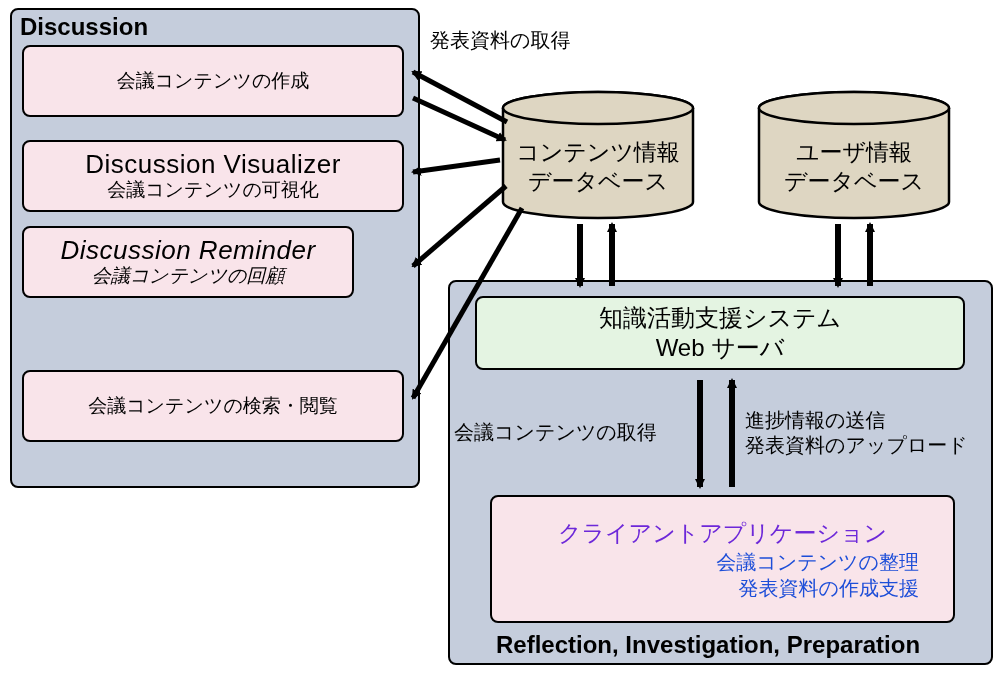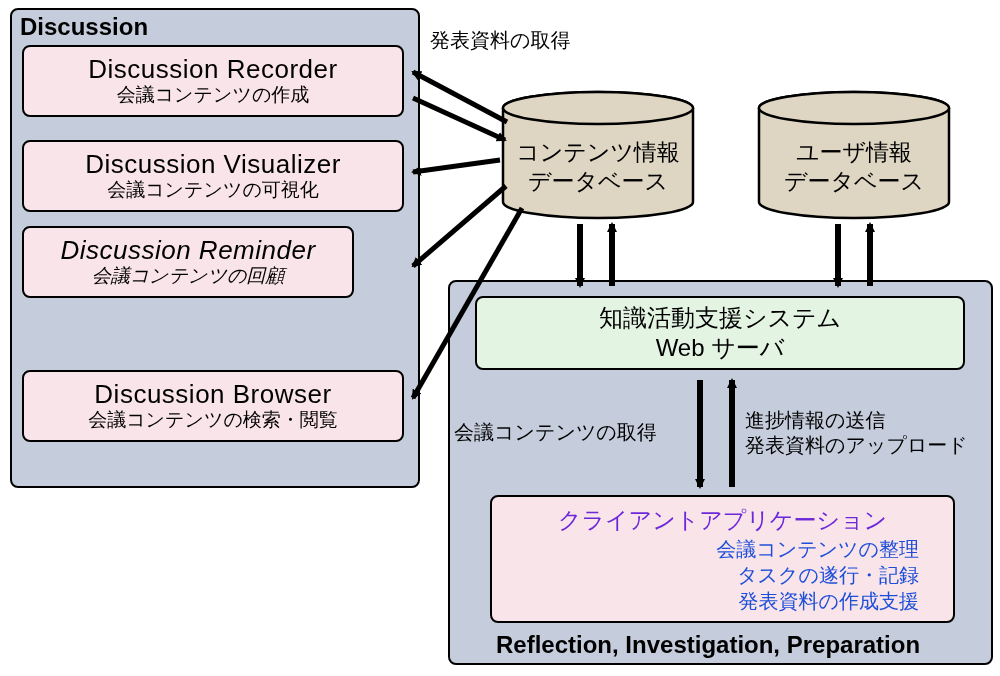--- a/index.html
+++ b/index.html
@@ -143,45 +143,42 @@
 
 <div class="container discussion-container">
   <div class="container-title discussion-title">Discussion</div>
 </div>
 
 <div class="container right-container">
   <div class="container-title right-title">Reflection, Investigation, Preparation</div>
 </div>
 
 <div class="pink-box box-recorder">
-  <div class="en">Discussion Recorder</div>
   <div class="jp">会議コンテンツの作成</div>
 </div>
 <div class="pink-box box-visualizer">
   <div class="en">Discussion Visualizer</div>
   <div class="jp">会議コンテンツの可視化</div>
 </div>
 <div class="pink-box box-reminder">
   <div class="en">Discussion Reminder</div>
   <div class="jp">会議コンテンツの回顧</div>
 </div>
 <div class="pink-box box-browser">
-  <div class="en">Discussion Browser</div>
   <div class="jp">会議コンテンツの検索・閲覧</div>
 </div>
 
 <div class="green-box box-server">
   <div class="jp">知識活動支援システム</div>
   <div class="jp">Web サーバ</div>
 </div>
 
 <div class="pink-box box-client" style="align-items:center;">
   <div class="title">クライアントアプリケーション</div>
   <div class="sub">会議コンテンツの整理</div>
-  <div class="sub">タスクの遂行・記録</div>
   <div class="sub">発表資料の作成支援</div>
 </div>
 
 <div class="db db-content">
   <svg width="196" height="130" viewBox="0 0 196 130">
     <ellipse cx="98" cy="18" rx="95" ry="16" fill="#ded6c2" stroke="#000" stroke-width="2.5"></ellipse>
     <path d="M3 18 L3 112 A95 16 0 0 0 193 112 L193 18" fill="#ded6c2" stroke="#000" stroke-width="2.5"></path>
     <ellipse cx="98" cy="18" rx="95" ry="16" fill="#ded6c2" stroke="#000" stroke-width="2.5"></ellipse>
   </svg>
   <div class="db-label">

